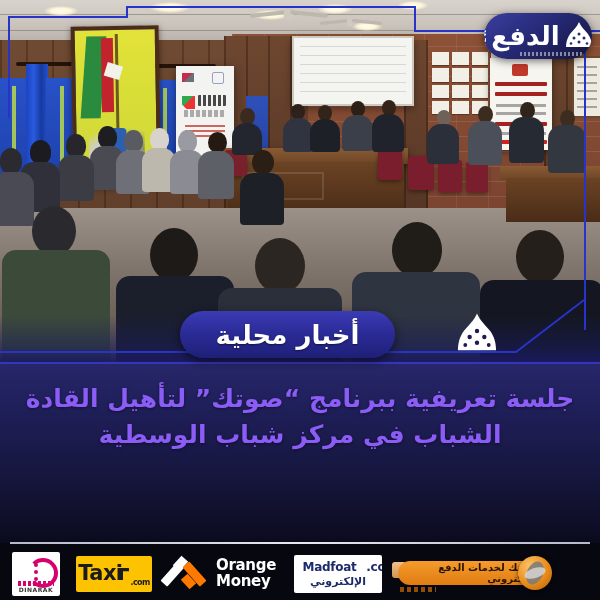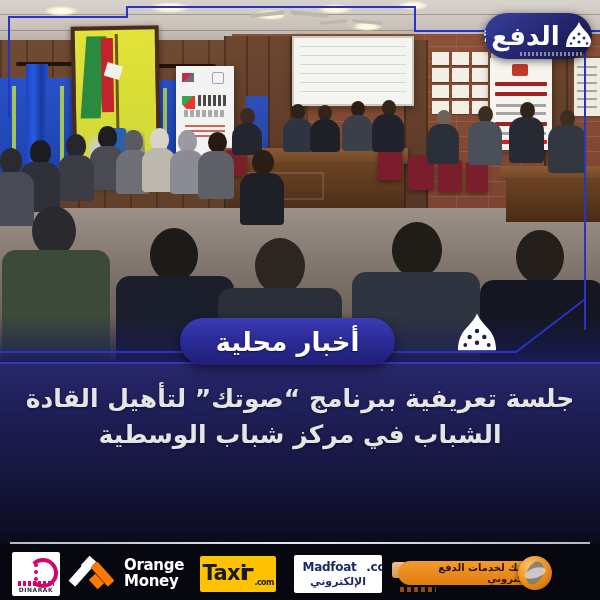--- a/index.html
+++ b/index.html
@@ -143,30 +143,30 @@
 
   
   .dome{display:block;}
 
   
   #band{position:absolute;left:0;top:362px;width:600px;height:181px;
      background:linear-gradient(180deg,#27276b 0%,#20205c 22%,#16163f 62%,#0b0b1d 100%);}
   #band-top-line{position:absolute;left:0;top:362px;width:600px;height:2px;background:#3a3acb;opacity:.85;}
 
   
-  #badge{position:absolute;left:180px;top:318px;width:215px;height:47px;border-radius:24px;
+  #badge{position:absolute;left:180px;top:311px;width:215px;height:47px;border-radius:24px;
      background:linear-gradient(180deg,#3b3bb5 0%,#2a2a95 50%,#1f1f78 100%);
      box-shadow:0 3px 10px rgba(0,0,0,.55);display:flex;align-items:center;justify-content:center;}
   #badge span{color:#fff;font-size:26px;font-weight:bold;direction:rtl;letter-spacing:0;
      text-shadow:0 1px 2px rgba(0,0,0,.5);}
   #badge-dome{position:absolute;left:455px;top:312px;}
 
   
   #headline{position:absolute;left:14px;top:381px;width:572px;
-     color:#e5e5e5;font-size:25px;font-weight:bold;line-height:1.42;
+     color:#8b5cf6;font-size:25px;font-weight:bold;line-height:1.42;
      direction:rtl;text-align:center;text-shadow:0 1px 3px rgba(0,0,0,.45);}
 
   
   #sponsor-rule{position:absolute;left:10px;top:542px;width:580px;height:2px;
      background:linear-gradient(90deg,#b9b9c6 0%,#e8e8f0 50%,#b9b9c6 100%);}
   #sponsors{position:absolute;left:0;top:548px;width:600px;height:52px;background:#07070f;
      display:flex;align-items:center;}
 
   .sp{position:relative;flex:0 0 auto;}
   
@@ -469,39 +469,39 @@
       <div class="d-mark">
         <div class="d-ring"></div>
         <div class="d-dot" style="left:13px;top:6px;"></div>
         <div class="d-dot" style="left:13px;top:13px;"></div>
         <div class="d-dot" style="left:13px;top:20px;"></div>
       </div>
       <div class="d-ar"></div>
       <div class="d-en">DINARAK</div>
     </div>
 
+    <div class="sp" id="sp-taxi">
+      <div class="tx">
+        <span>Taxi</span><span class="flag"></span><span class="com">.com</span>
+      </div>
+    </div>
+
     <div class="sp" id="sp-orange">
       <div class="om-mark">
         <div class="arrow a1"></div>
           <div class="a1h"></div>
         <div class="arrow a2"></div>
           <div class="a2h"></div>
       </div>
       <div class="om-txt">
         <div>Orange</div>
         <div>Money</div>
       </div>
     </div>
 
-    <div class="sp" id="sp-taxi">
-      <div class="tx">
-        <span>Taxi</span><span class="flag"></span><span class="com">.com</span>
-      </div>
-    </div>
-
     <div class="sp" id="sp-madfoat">
       <div class="md-row">
         <span class="md-mark"></span>
         <span class="md-en">Madfoat</span>
         <span class="md-en com">.com</span>
       </div>
       <div class="md-ar">الإلكتروني</div>
     </div>
 
     <div class="sp" id="sp-rahatak">

